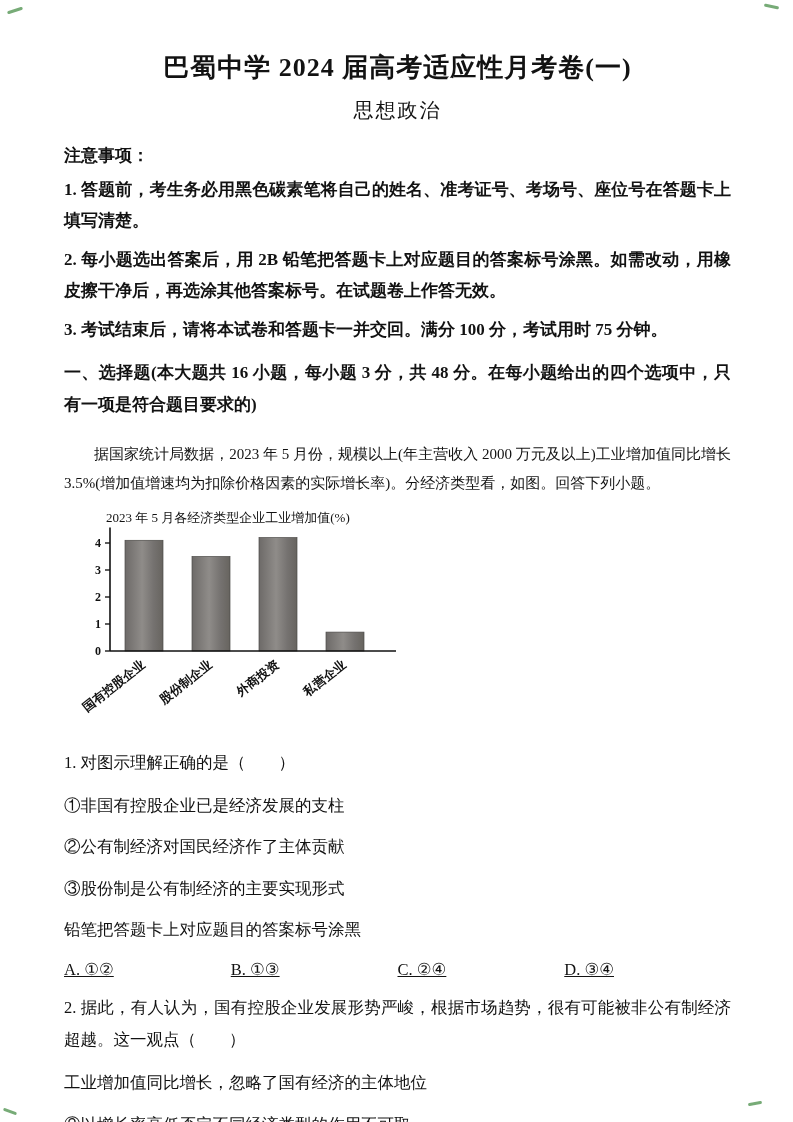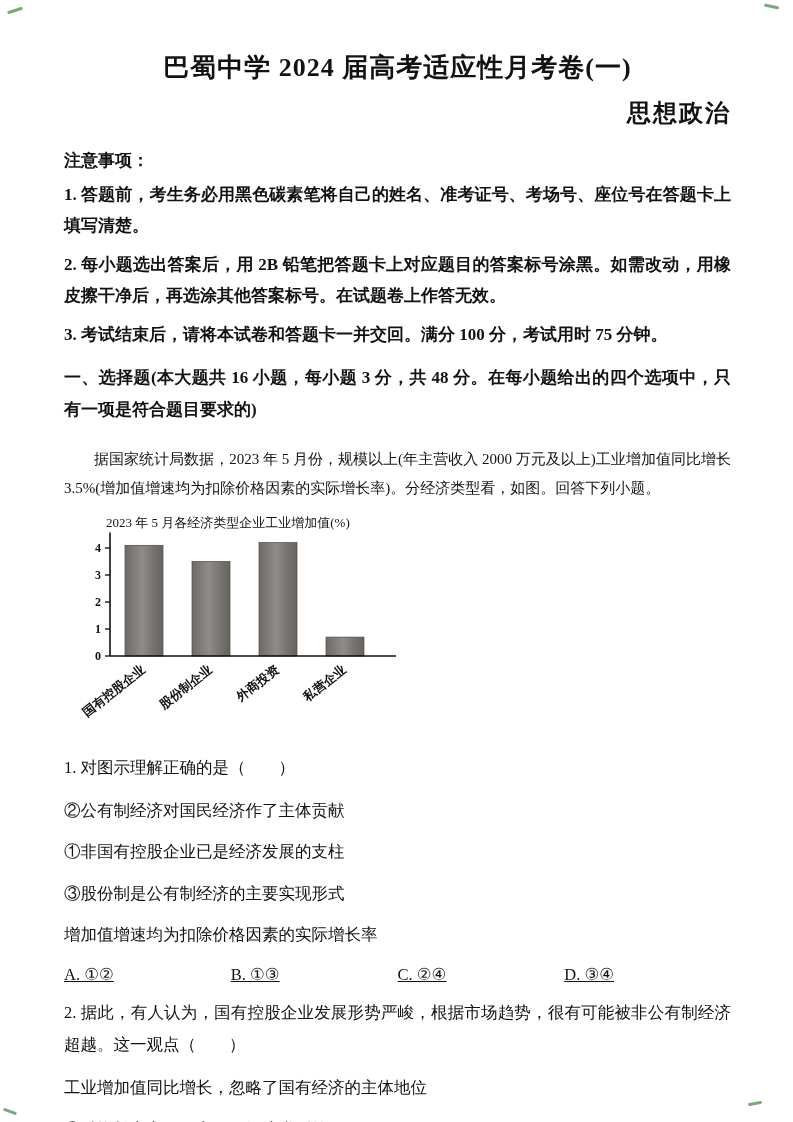--- a/index.html
+++ b/index.html
@@ -3,21 +3,21 @@
 <meta charset="utf-8">
 <style>
   html,body{margin:0;padding:0;background:#ffffff;}
   body{
     width:793px;height:1122px;overflow:hidden;position:relative;
     font-family:"Liberation Serif","DejaVu Serif",serif;color:#121212;
     box-sizing:border-box;
   }
   .page{padding:50px 62px 30px 64px;box-sizing:border-box;}
   .doc-title{font-size:26px;font-weight:bold;text-align:center;margin:0 0 12px;letter-spacing:1px;}
-  .doc-subtitle{font-size:24px;font-weight:bold;text-align:right;margin:0 0 20px;letter-spacing:2px;}
+  .doc-subtitle{font-size:20px;font-weight:normal;text-align:center;margin:0 0 20px;letter-spacing:2px;}
   p{margin:0;}
   .notice-head{font-size:17px;font-weight:bold;margin:2px 0 6px;}
   .notice{font-size:17px;font-weight:bold;line-height:1.85;text-align:justify;margin:7px 0;}
   .section-heading{font-size:17px;font-weight:bold;line-height:1.85;text-align:justify;margin:12px 0 20px;}
   .intro{font-size:15px;line-height:1.95;text-align:justify;text-indent:2em;margin:8px 0 10px;}
   .chart-wrap{margin:6px 0 4px 12px;}
   .chart-title{font-size:13px;margin:0 0 0 30px;}
   .q-stem{font-size:16.5px;line-height:1.9;text-align:justify;margin:12px 0 4px;}
   .q-option{font-size:16.5px;line-height:1.6;margin:15px 0;}
   .choices{display:flex;font-size:16.5px;margin:17px 0 6px;text-decoration:underline;}
@@ -78,24 +78,24 @@
         <text transform="translate(203.9 139) rotate(-38)" text-anchor="end" font-size="12.5" font-weight="bold" fill="#111">外商投资</text>
         <rect x="250" y="105.1" width="38" height="18.9" fill="url(#bar-fill)" stroke="#4c4a48" stroke-width="0.7"></rect>
         <text transform="translate(270.9 139) rotate(-38)" text-anchor="end" font-size="12.5" font-weight="bold" fill="#111">私营企业</text>
         <line x1="34" y1="124" x2="34" y2="0.5" stroke="#111" stroke-width="1.6"></line>
         <line x1="34" y1="124" x2="327" y2="124" stroke="#111" stroke-width="1.6"></line>
       </svg>
   </div>
 
   <div>
     <p class="q-stem">1. 对图示理解正确的是（　　）</p>
+    <p class="q-option">①非国有控股企业已是经济发展的支柱</p>
     <p class="q-option">②公有制经济对国民经济作了主体贡献</p>
-    <p class="q-option">①非国有控股企业已是经济发展的支柱</p>
     <p class="q-option">③股份制是公有制经济的主要实现形式</p>
-    <p class="q-option">增加值增速均为扣除价格因素的实际增长率</p>
+    <p class="q-option">铅笔把答题卡上对应题目的答案标号涂黑</p>
     <div class="choices">
       <span>A. ①②</span>
       <span>B. ①③</span>
       <span>C. ②④</span>
       <span>D. ③④</span>
     </div>
   </div>
 
   <div>
     <p class="q-stem">2. 据此，有人认为，国有控股企业发展形势严峻，根据市场趋势，很有可能被非公有制经济超越。这一观点（　　）</p>

